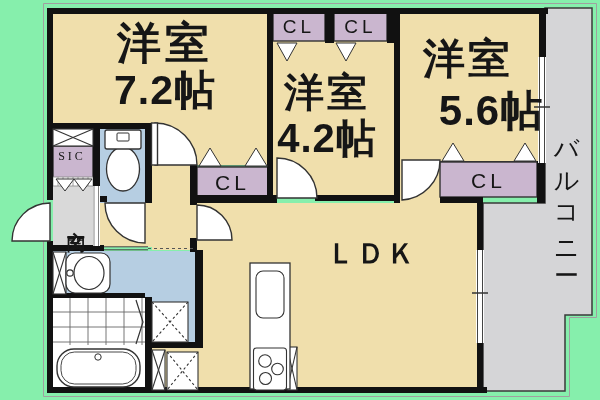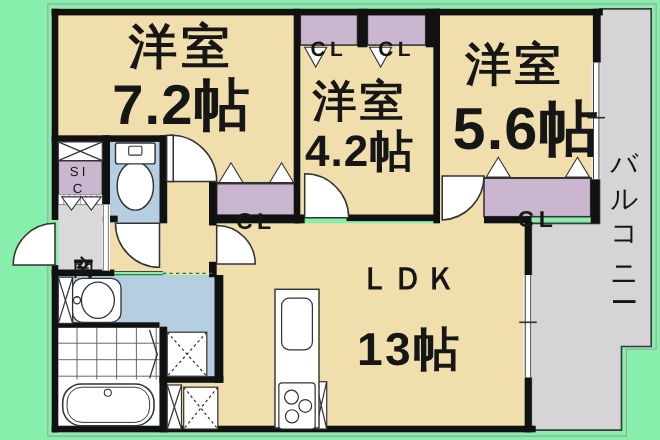--- a/index.html
+++ b/index.html
@@ -3,22 +3,22 @@
 <meta charset="utf-8">
 <style>
   html,body{margin:0;padding:0;background:#fff;}
   #plan{position:relative;width:600px;height:400px;background:#86efac;overflow:hidden;
         font-family:"Liberation Sans","DejaVu Sans",sans-serif;color:#161616;}
   #plan svg{position:absolute;left:0;top:0;}
   .lbl{position:absolute;text-align:center;line-height:1;white-space:nowrap;
        font-weight:600;color:#161616;}
   .lbl.v{writing-mode:vertical-rl;text-orientation:mixed;white-space:normal;line-height:1;}
   .room-name{font-size:44px;letter-spacing:4px;}
-  .room-size{font-size:51px;letter-spacing:1px;}
-  .cl{font-size:19px;letter-spacing:4px;font-weight:700;margin-top:19px;}
+  .room-size{font-size:41px;letter-spacing:1px;}
+  .cl{font-size:19px;letter-spacing:4px;font-weight:400;}
   .sic{font-size:12px;letter-spacing:3px;font-weight:500;line-height:1.25;
        white-space:normal;word-break:break-all;}
 </style>
 </head>
 <body>
 
 <div id="plan">
 
 <svg width="600" height="400" viewBox="0 0 600 400">
 
@@ -212,29 +212,28 @@
   </g>
 </svg>
 
   <div class="lbl room-name" style="left:65px;top:21px;width:200px;">洋室</div>
   <div class="lbl room-size" style="left:65px;top:70px;width:200px;">7.2帖</div>
 
   <div class="lbl room-name" style="left:257px;top:72px;width:140px;font-size:40px;letter-spacing:3px;">洋室</div>
   <div class="lbl room-size" style="left:257px;top:118px;width:140px;font-size:40px;">4.2帖</div>
 
   <div class="lbl room-name" style="left:398px;top:38px;width:140px;font-size:42px;letter-spacing:3px;">洋室</div>
-  <div class="lbl room-size" style="left:408px;top:90px;width:140px;font-size:54px;">5.6帖</div>
+  <div class="lbl room-size" style="left:421px;top:90px;width:140px;font-size:42px;">5.6帖</div>
 
   <div class="lbl room-name" style="left:292px;top:240px;width:160px;font-size:28px;letter-spacing:2px;">ＬＤＫ</div>
-  <div class="lbl room-size" style="left:292px;top:297px;width:160px;font-size:42px;letter-spacing:2px;">13帖</div>
 
   <div class="lbl cl" style="left:273px;top:17px;width:52px;">CL</div>
   <div class="lbl cl" style="left:334px;top:17px;width:53px;">CL</div>
   <div class="lbl cl" style="left:197px;top:172px;width:71px;font-size:21px;">CL</div>
   <div class="lbl cl" style="left:440px;top:170px;width:97px;font-size:21px;">CL</div>
 
-  <div class="lbl sic" style="left:58px;top:149px;width:28px;">SIC</div>
+  <div class="lbl sic" style="left:58px;top:149px;width:28px;font-family:Liberation Serif, serif;">SIC</div>
 
   <div class="lbl v" style="left:61px;top:194px;width:23px;height:54px;font-size:17.5px;letter-spacing:4px;font-weight:600;">玄関</div>
 
   <div class="lbl v" style="left:547px;top:104px;width:32px;height:180px;font-size:25px;letter-spacing:7px;font-weight:500;">バルコニー</div>
 
 </div>
 
 </body></html>

